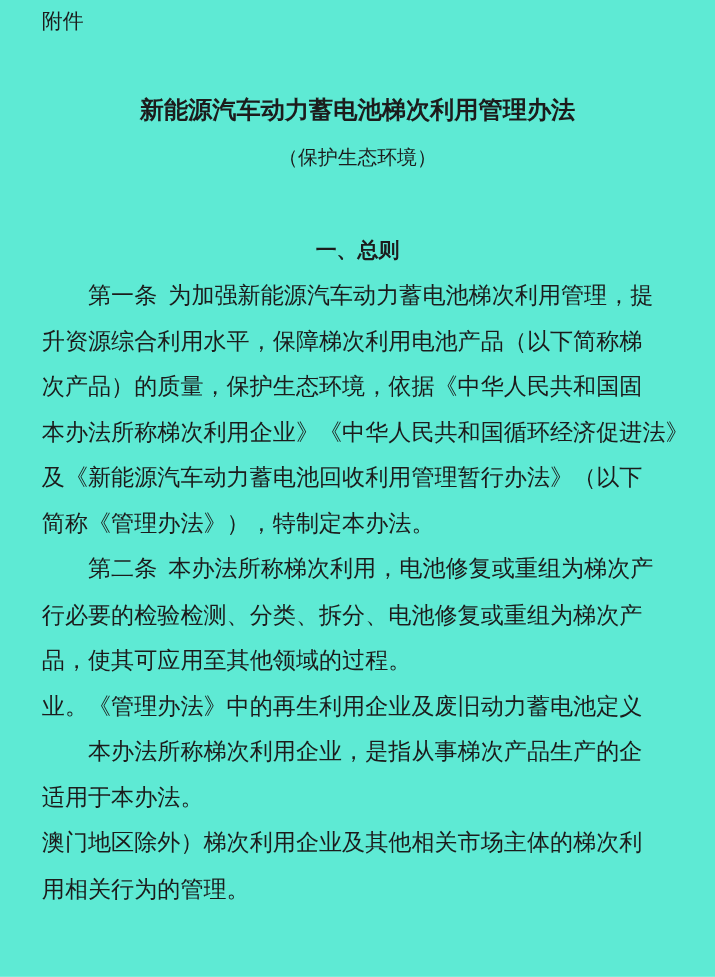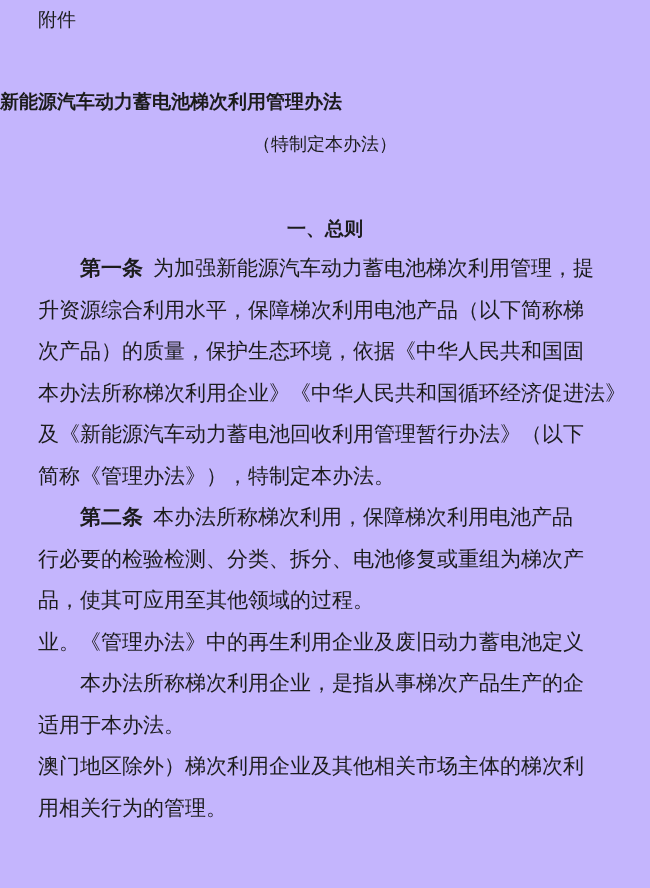--- a/index.html
+++ b/index.html
@@ -17,22 +17,22 @@
     left: 38px;
     top: 6px;
     font-size: 19px;
     line-height: 26px;
   }
   .doc-title {
     position: absolute;
     left: 0;
     right: 0;
     top: 84px;
-    text-align: left;
-    font-size: 19px;
+    text-align: center;
+    font-size: 22px;
     font-weight: bold;
     font-family: "DejaVu Sans", "Liberation Sans", sans-serif;
     line-height: 34px;
   }
   .doc-subtitle {
     position: absolute;
     left: 0;
     right: 0;
     top: 131px;
     text-align: center;
@@ -57,45 +57,45 @@
     width: 580px;
   }
   .body-line {
     height: 41.5px;
     line-height: 41.5px;
     font-size: 21px;
     white-space: nowrap;
   }
   .body-line.indent { padding-left: 42px; }
   .lead {
-    font-weight: bold;
+    font-weight: normal;
     font-family: "DejaVu Sans", "Liberation Sans", sans-serif;
     margin-right: 10px;
   }
 </style>
 </head>
 <body>
 
-<div class="page" style="background: #c4b5fd; color: rgb(28, 28, 28);">
+<div class="page" style="background: #5eead4; color: rgb(28, 28, 28);">
   <div class="attachment-label">附件</div>
 
   <div class="doc-title">新能源汽车动力蓄电池梯次利用管理办法</div>
 
-  <div class="doc-subtitle">（特制定本办法）</div>
+  <div class="doc-subtitle">（保护生态环境）</div>
 
   <div class="section-heading">一、总则</div>
 
   <div class="body-text">
       <div class="body-line indent"><span class="lead">第一条</span><span>为加强新能源汽车动力蓄电池梯次利用管理，提</span></div>
       <div class="body-line"><span>升资源综合利用水平，保障梯次利用电池产品（以下简称梯</span></div>
       <div class="body-line"><span>次产品）的质量，保护生态环境，依据《中华人民共和国固</span></div>
       <div class="body-line"><span>本办法所称梯次利用企业》《中华人民共和国循环经济促进法》</span></div>
       <div class="body-line"><span>及《新能源汽车动力蓄电池回收利用管理暂行办法》（以下</span></div>
       <div class="body-line"><span>简称《管理办法》），特制定本办法。</span></div>
-      <div class="body-line indent"><span class="lead">第二条</span><span>本办法所称梯次利用，保障梯次利用电池产品</span></div>
+      <div class="body-line indent"><span class="lead">第二条</span><span>本办法所称梯次利用，电池修复或重组为梯次产</span></div>
       <div class="body-line"><span>行必要的检验检测、分类、拆分、电池修复或重组为梯次产</span></div>
       <div class="body-line"><span>品，使其可应用至其他领域的过程。</span></div>
       <div class="body-line"><span>业。《管理办法》中的再生利用企业及废旧动力蓄电池定义</span></div>
       <div class="body-line indent"><span>本办法所称梯次利用企业，是指从事梯次产品生产的企</span></div>
       <div class="body-line"><span>适用于本办法。</span></div>
       <div class="body-line"><span>澳门地区除外）梯次利用企业及其他相关市场主体的梯次利</span></div>
       <div class="body-line"><span>用相关行为的管理。</span></div>
     </div>
 </div>
 

